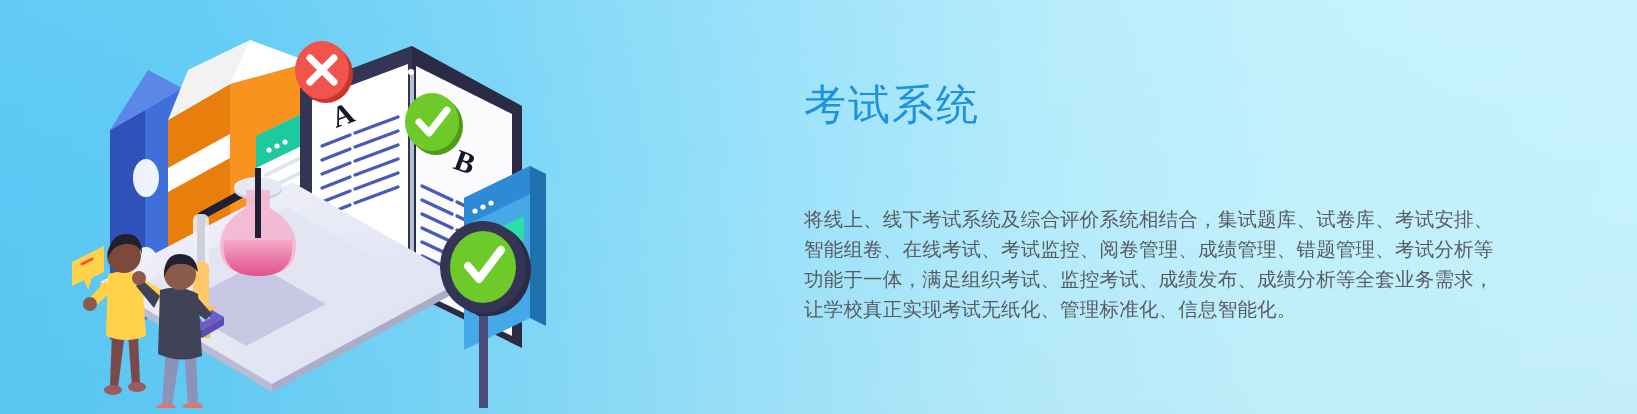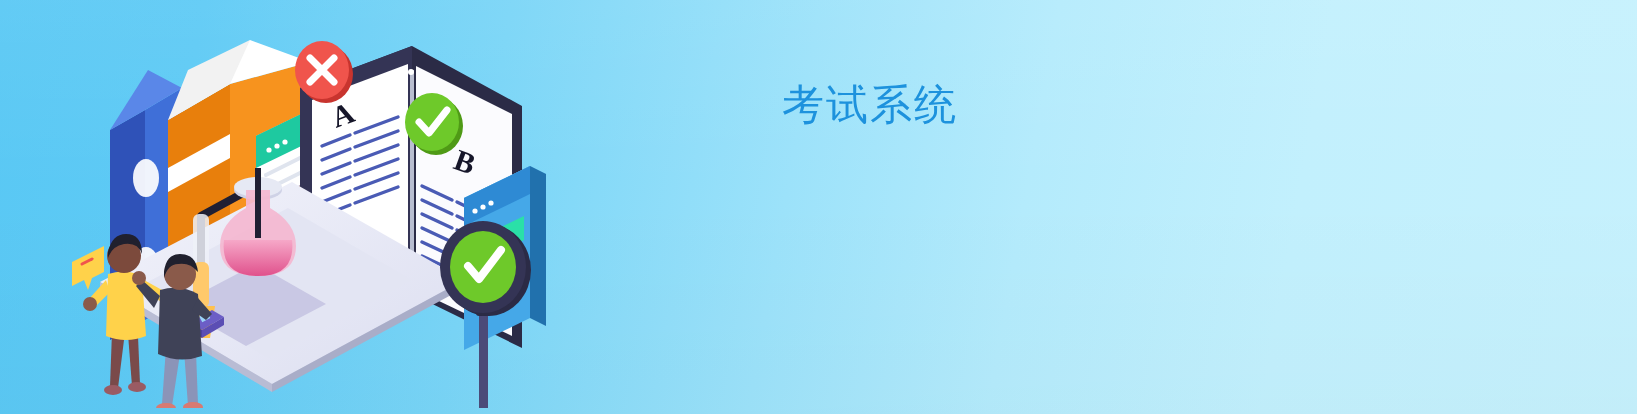--- a/index.html
+++ b/index.html
@@ -28,21 +28,21 @@
   #banner .bg-shade {
     position: absolute;
     inset: 0;
     background: linear-gradient(180deg, rgba(255,255,255,0.06) 0%, rgba(255,255,255,0) 45%, rgba(0,0,0,0.015) 100%);
     pointer-events: none;
   }
 
   
   .text-block {
     position: absolute;
-    left: 782px;
+    left: 804px;
     top: 82px;
     width: 720px;
   }
   .hero-title {
     font-size: 42px;
     line-height: 1.1;
     color: #1d92dd;
     letter-spacing: 2px;
     margin: 0;
     font-weight: 400;
@@ -267,14 +267,18 @@
         <circle cx="79" cy="260" r="7" fill="#8a5a4a"></circle>
         <path d="M138 280 L152 296 L146 302 L132 292 Z" fill="#3f4257"></path>
         <circle cx="120" cy="256" r="16" fill="#8a5a4a"></circle>
         <path d="M104 254 Q106 236 120 236 Q136 236 138 254 Q130 244 118 246 Q108 246 104 260 Z" fill="#20202e"></path>
       </g>
     </svg>
   </div>
 
   <div class="text-block">
     <h1 class="hero-title">考试系统</h1>
+    <p class="hero-desc">将线上、线下考试系统及综合评价系统相结合，集试题库、试卷库、考试安排、
+智能组卷、在线考试、考试监控、阅卷管理、成绩管理、错题管理、考试分析等
+功能于一体，满足组织考试、监控考试、成绩发布、成绩分析等全套业务需求，
+让学校真正实现考试无纸化、管理标准化、信息智能化。</p>
   </div>
 </div>
 
 </body></html>

